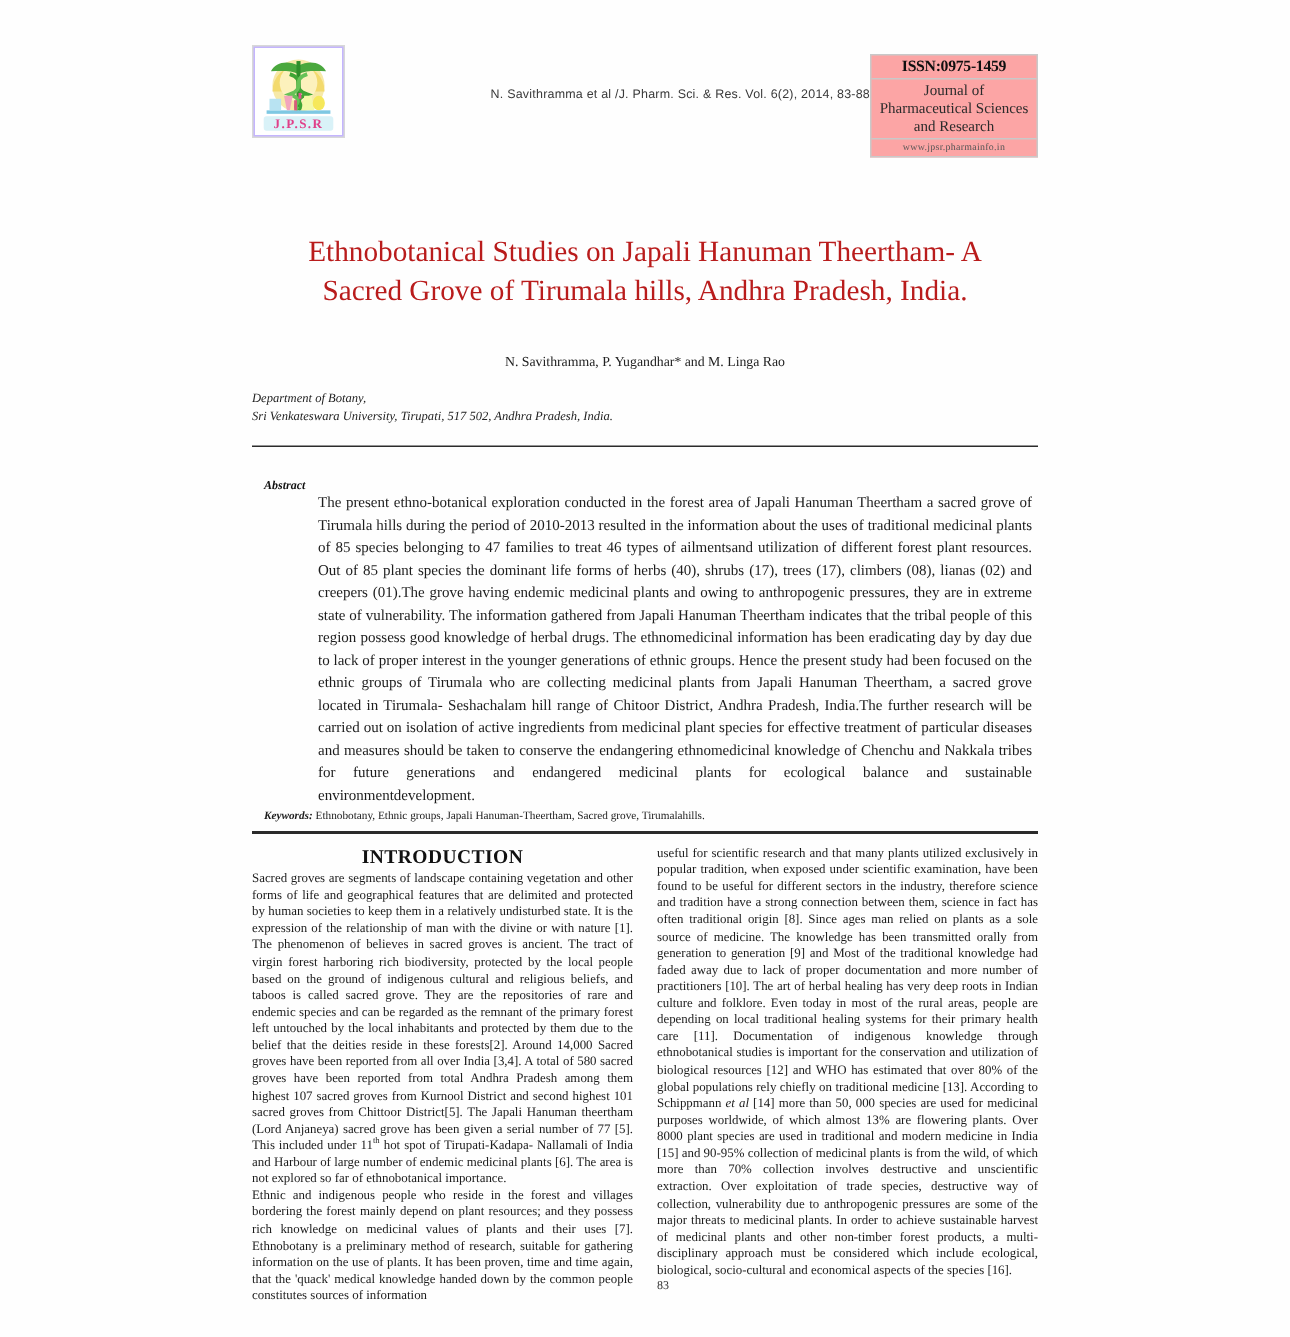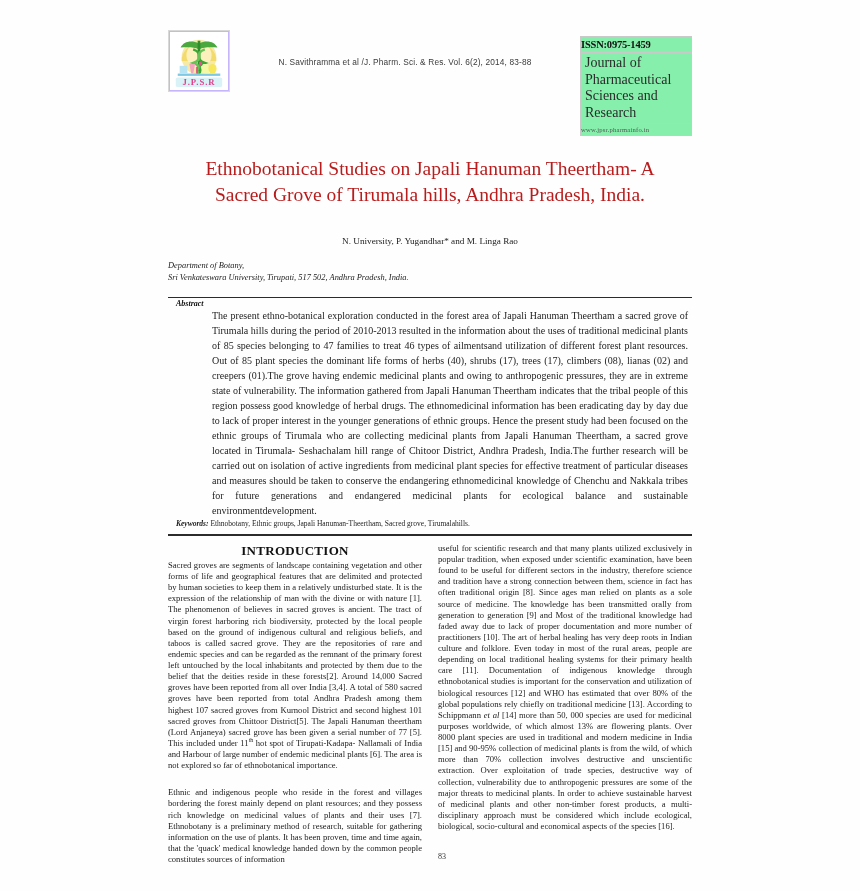--- a/index.html
+++ b/index.html
@@ -42,48 +42,49 @@
     flex: 0 0 62px;
     border: 1px solid #d8d8d8;
     background: #c4b5fd;
     padding: 1px;
     box-sizing: border-box;
   }
   .logo-box svg { display: block; width: 100%; height: 100%; }
 
   .running-head {
     flex: 1 1 auto;
-    text-align: center;
+    text-align: right;
     font-family: "Liberation Sans", sans-serif;
     font-size: 8.3px;
     color: #3a3a3a;
     padding-top: 27px;
     letter-spacing: 0.15px;
     white-space: nowrap;
   }
 
   .journal-box {
     flex: 0 0 112px;
     width: 112px;
     border: 1px solid #c9c9c9;
     box-sizing: border-box;
-    background: #86efac;
+    text-align: center;
+    background: #fca5a5;
     margin-top: 6px;
   }
   .issn {
     font-family: "Liberation Serif", serif;
     font-weight: bold;
     font-size: 10.5px;
     letter-spacing: -0.2px;
     padding: 2px 0 2px;
     border-bottom: 1px solid #c9c9c9;
     color: #101010;
   }
   .journal-name {
-    font-size: 14px;
+    font-size: 10px;
     line-height: 1.18;
     padding: 2px 4px 2px;
     border-bottom: 1px solid #c9c9c9;
     color: #2b2b2b;
   }
   .journal-url {
     font-size: 6.6px;
     padding: 2px 0 2px;
     color: #555;
     letter-spacing: 0.2px;
@@ -111,21 +112,21 @@
     line-height: 1.5;
     margin-top: 14px;
     color: #222;
   }
 
   
   .abstract-block {
     margin-top: 12px;
     border-top: 1.3px solid #2b2b2b;
     border-bottom: 2.2px solid #2b2b2b;
-    padding: 0 0 4px 0;
+    padding: 20px 0 4px 0;
   }
   .abstract-label {
     font-size: 8px;
     font-weight: bold;
     font-style: italic;
     margin: 1px 0 0 8px;
     color: #111;
   }
   .abstract-text {
     font-size: 10px;
@@ -167,21 +168,21 @@
     color: #111;
   }
   .para {
     font-size: 8.6px;
     line-height: 1.295;
     text-align: justify;
     margin: 0;
     color: #1b1b1b;
     hyphens: none;
   }
-  .para + .para { margin-top: 16px; }
+  .para + .para { margin-top: 0; }
   sup { font-size: 0.68em; vertical-align: super; line-height: 0; }
   i { font-style: italic; }
 
   
   .page-number {
     position: absolute;
     left: 12px;
     top: 822px;
     width: 524px;
     text-align: center;
@@ -231,21 +232,21 @@
       <div class="running-head">N. Savithramma et al /J. Pharm. Sci. &amp; Res. Vol. 6(2), 2014, 83-88</div>
 
       <div class="journal-box">
         <div class="issn">ISSN:0975-1459</div>
         <div class="journal-name">Journal of Pharmaceutical Sciences and Research</div>
         <div class="journal-url">www.jpsr.pharmainfo.in</div>
       </div>
     </div>
 
     <h1 class="title">Ethnobotanical Studies on Japali Hanuman Theertham- A Sacred Grove of Tirumala hills, Andhra Pradesh, India.</h1>
-    <div class="authors">N. University, P. Yugandhar* and M. Linga Rao</div>
+    <div class="authors">N. Savithramma, P. Yugandhar* and M. Linga Rao</div>
     <div class="affil">
       <div>Department of Botany,</div>
       <div>Sri Venkateswara University, Tirupati, 517 502, Andhra Pradesh, India.</div>
     </div>
 
     <div class="abstract-block">
       <div class="abstract-label">Abstract</div>
       <p class="abstract-text">The present ethno-botanical exploration conducted in the forest area of Japali Hanuman Theertham a sacred grove of Tirumala hills during the period of 2010-2013 resulted in the information about the uses of traditional medicinal plants of 85 species belonging to 47 families to treat 46 types of ailmentsand utilization of different forest plant resources. Out of 85 plant species the dominant life forms of herbs (40), shrubs (17), trees (17), climbers (08), lianas (02) and creepers (01).The grove having endemic medicinal plants and owing to anthropogenic pressures, they are in extreme state of vulnerability. The information gathered from Japali Hanuman Theertham indicates that the tribal people of this region possess good knowledge of herbal drugs. The ethnomedicinal information has been eradicating day by day due to lack of proper interest in the younger generations of ethnic groups. Hence the present study had been focused on the ethnic groups of Tirumala who are collecting medicinal plants from Japali Hanuman Theertham, a sacred grove located in Tirumala- Seshachalam hill range of Chitoor District, Andhra Pradesh, India.The further research will be carried out on isolation of active ingredients from medicinal plant species for effective treatment of particular diseases and measures should be taken to conserve the endangering ethnomedicinal knowledge of Chenchu and Nakkala tribes for future generations and endangered medicinal plants for ecological balance and sustainable environmentdevelopment.</p>
       <p class="keywords"><span class="kw-label">Keywords:</span><span> Ethnobotany, Ethnic groups, Japali Hanuman-Theertham, Sacred grove, Tirumalahills.</span></p>
     </div>

